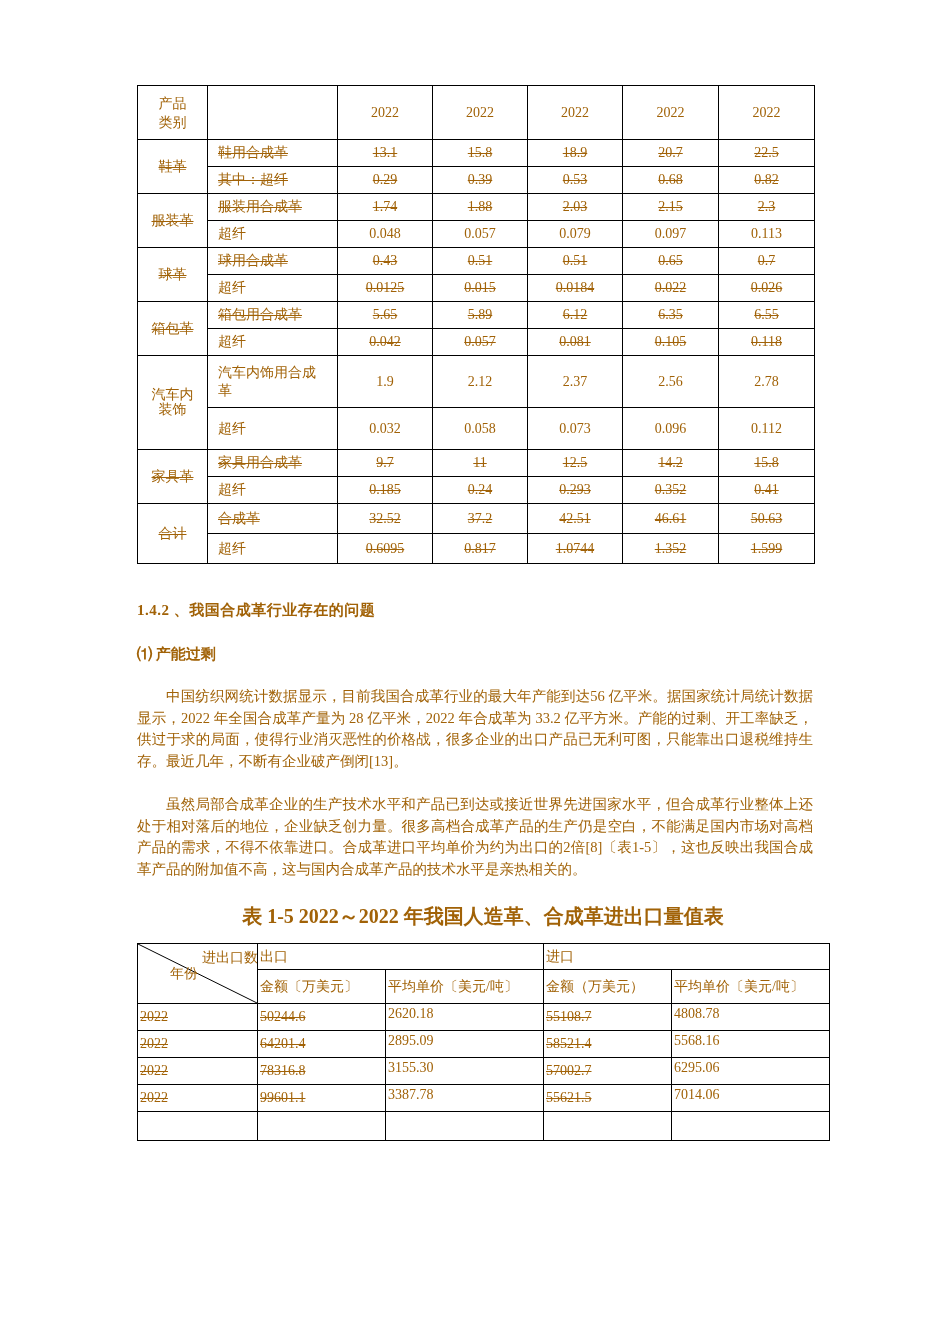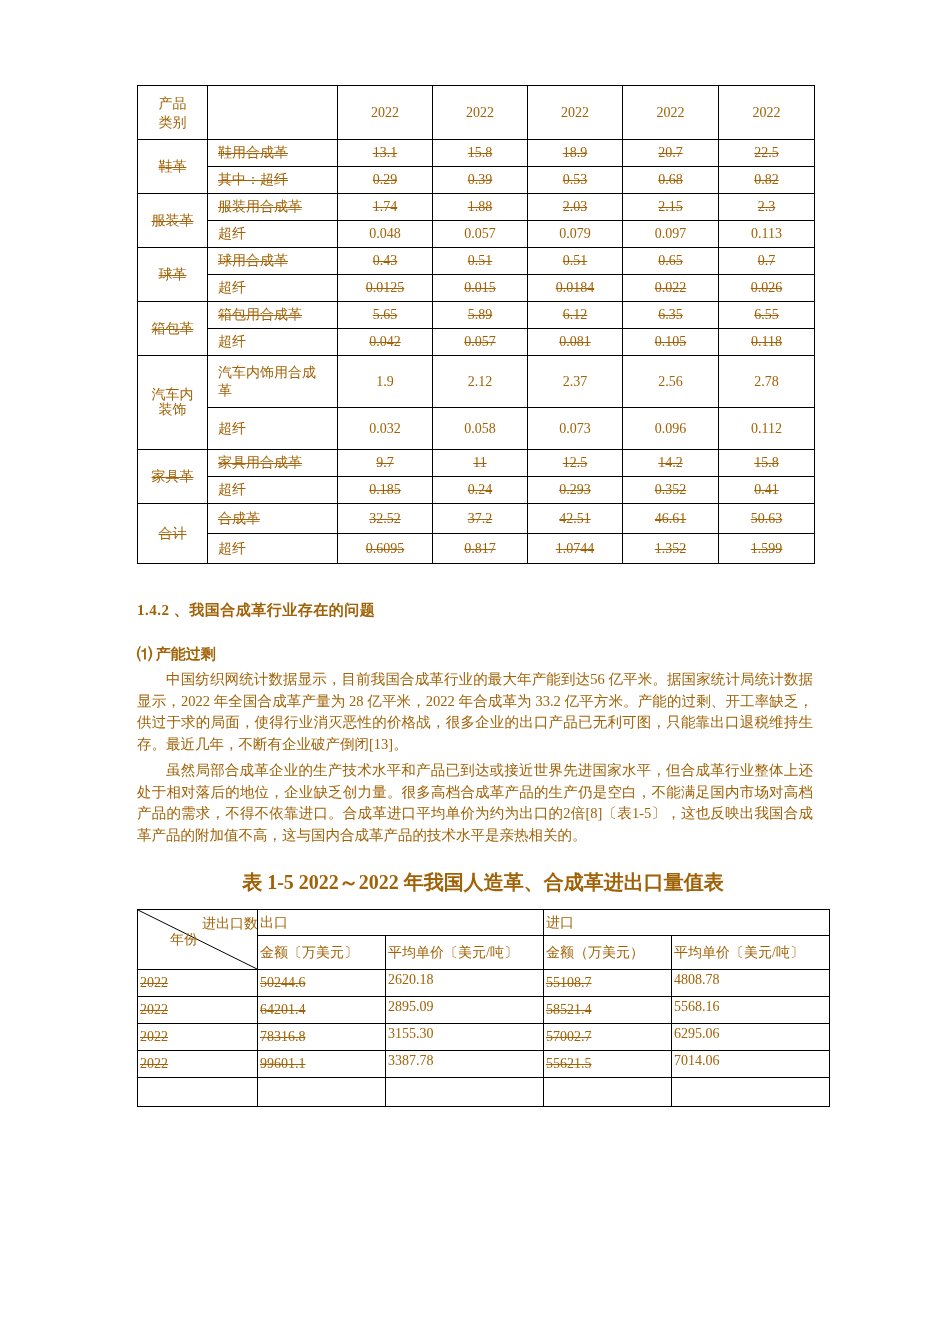--- a/index.html
+++ b/index.html
@@ -34,21 +34,21 @@
   .t1 .prod { text-align: left; padding: 1px 10px; line-height: 18px; }
   .t1 .num { text-align: center; padding: 1px 2px; }
   .w32 { display: inline-block; width: 32px; text-align: center; line-height: 19px; }
   .w48 { display: inline-block; width: 48px; text-align: center; line-height: 15px; }
   .struck { text-decoration: line-through; text-decoration-thickness: 1px; }
 
   
   .sec-heading { margin-top: 37px; font-size: 15px; font-weight: bold; letter-spacing: 0.5px; }
   .sub-heading { margin-top: 25px; font-size: 15px; font-weight: bold; }
   .para {
-    margin-top: 5px;
+    margin-top: 22px;
     width: 676px;
     font-size: 14.5px;
     line-height: 21.5px;
     text-align: justify;
     text-indent: 2em;
   }
   .sub-heading.second { margin-top: 17px; }
 
   
   .caption {

